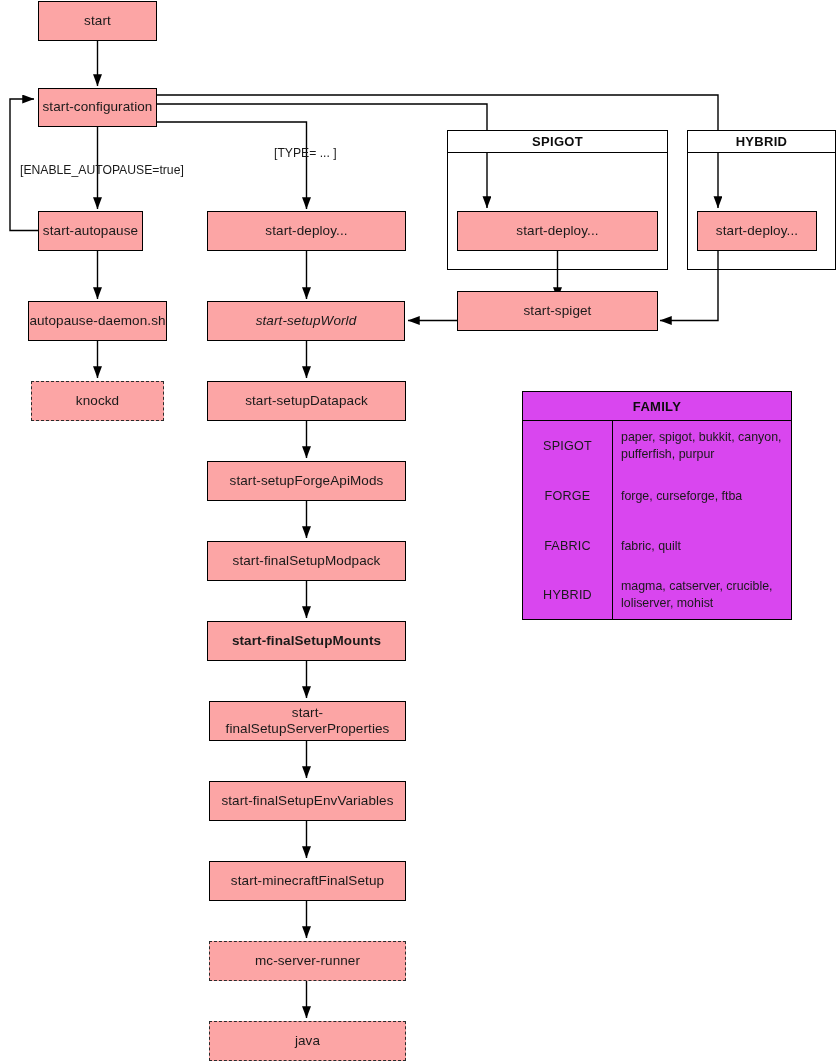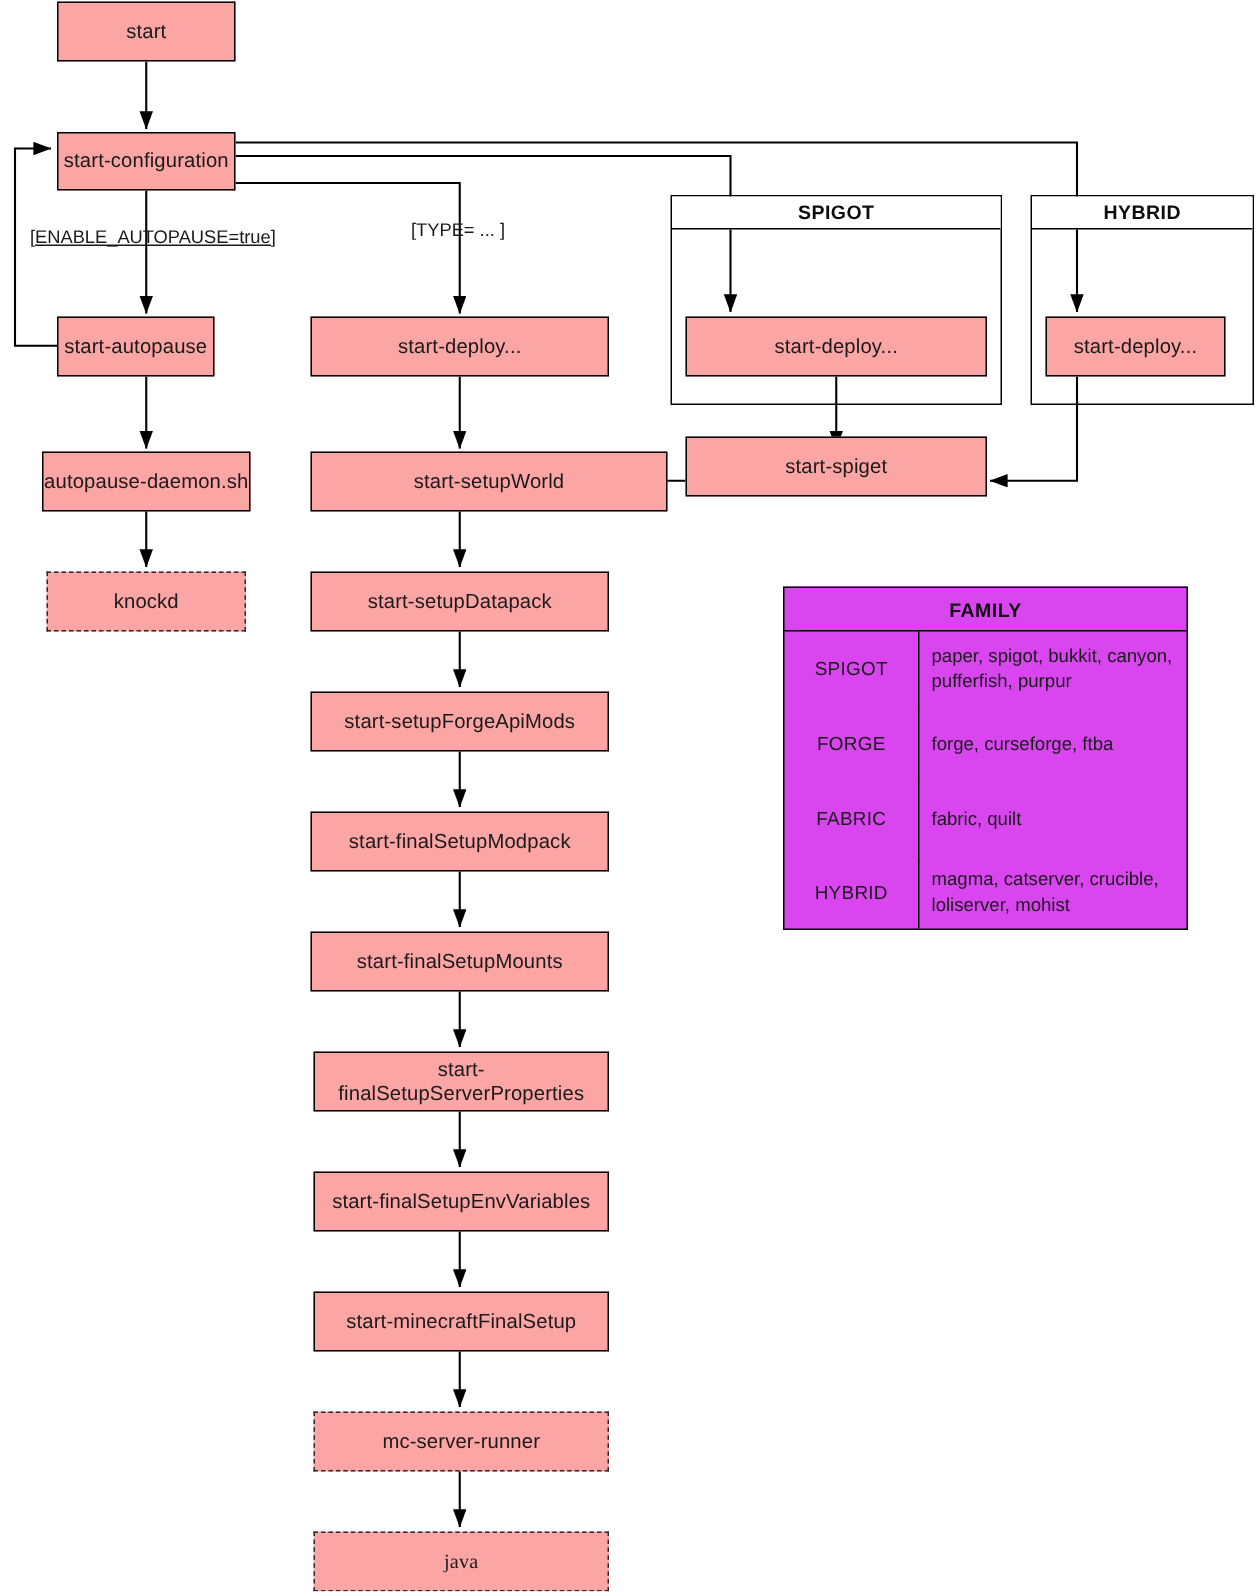--- a/index.html
+++ b/index.html
@@ -193,41 +193,41 @@
   <div class="node dashed" style="left:31px; top:381px; width:133px; height:40px;">knockd</div>
 
   <div class="node" style="left:207px; top:211px; width:199px; height:40px;">start-deploy...</div>
 
   <div class="node" style="left:457px; top:211px; width:201px; height:40px;">start-deploy...</div>
 
   <div class="node" style="left:697px; top:211px; width:120px; height:40px;">start-deploy...</div>
 
   <div class="node" style="left:457px; top:291px; width:201px; height:40px;">start-spiget</div>
 
-  <div class="node" style="left:207px; top:301px; width:238px; height:40px;">start-setupWorld</div>
+  <div class="node" style="left:207px; top:301px; width:198px; height:40px;font-style:italic;">start-setupWorld</div>
 
   <div class="node" style="left:207px; top:381px; width:199px; height:40px;">start-setupDatapack</div>
 
   <div class="node" style="left:207px; top:461px; width:199px; height:40px;">start-setupForgeApiMods</div>
 
   <div class="node" style="left:207px; top:541px; width:199px; height:40px;">start-finalSetupModpack</div>
 
-  <div class="node" style="left:207px; top:621px; width:199px; height:40px;">start-finalSetupMounts</div>
+  <div class="node" style="left:207px; top:621px; width:199px; height:40px;font-weight:bold;">start-finalSetupMounts</div>
 
   <div class="node" style="left:209px; top:701px; width:197px; height:40px;">start-finalSetupServerProperties</div>
 
   <div class="node" style="left:209px; top:781px; width:197px; height:40px;">start-finalSetupEnvVariables</div>
 
   <div class="node" style="left:209px; top:861px; width:197px; height:40px;">start-minecraftFinalSetup</div>
 
   <div class="node dashed" style="left:209px; top:941px; width:197px; height:40px;">mc-server-runner</div>
 
-  <div class="node dashed" style="left:209px; top:1021px; width:197px; height:40px;font-family:Liberation Serif, serif;">java</div>
-
-  <div class="edge-label" style="left:20px; top:151px;text-decoration:underline;">[ENABLE_AUTOPAUSE=true]</div>
+  <div class="node dashed" style="left:209px; top:1021px; width:197px; height:40px;">java</div>
+
+  <div class="edge-label" style="left:20px; top:163px;">[ENABLE_AUTOPAUSE=true]</div>
 
   <div class="edge-label" style="left:274px; top:146px;">[TYPE= ... ]</div>
 
   <div id="legend" style="left:522px; top:391px; width:270px; height:229px;">
     <div class="legend-title">FAMILY</div>
     <div class="legend-body">
       <div class="legend-row" style="height:50px;">
         <div class="legend-key">SPIGOT</div>
         <div class="legend-val">paper, spigot, bukkit, canyon, pufferfish, purpur</div>
       </div>

